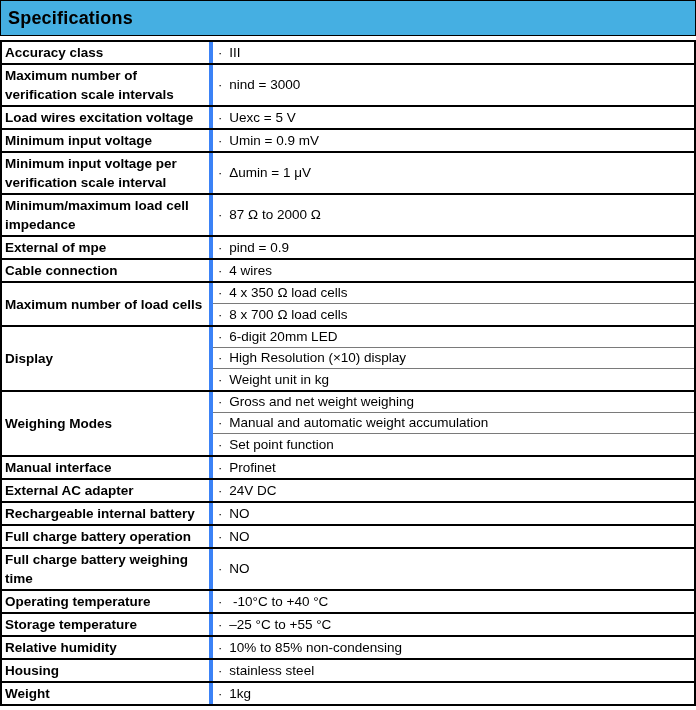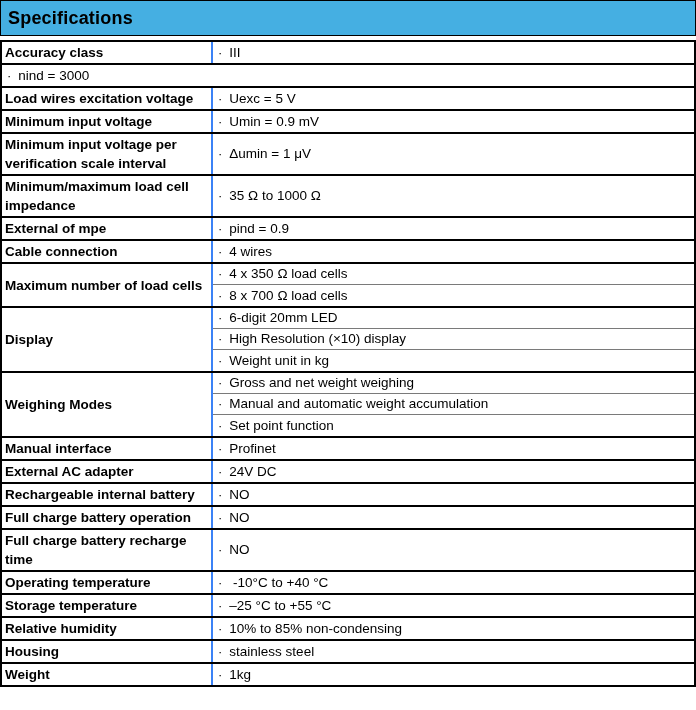--- a/index.html
+++ b/index.html
@@ -31,21 +31,21 @@
     border: 2px solid #000000;
   }
   .spec-row {
     display: flex;
     border-bottom: 2px solid #000000;
   }
   .spec-row:last-child { border-bottom: none; }
   .spec-label {
     width: 211px;
     flex: 0 0 211px;
-    border-right: 2px solid #3b82f6;
+    border-right: 4px solid #3b82f6;
     font-weight: bold;
     font-size: 13.5px;
     line-height: 19px;
     padding: 1px 2px 1px 3px;
     display: flex;
     align-items: center;
   }
   .spec-values {
     flex: 1;
     display: flex;
@@ -79,20 +79,21 @@
       <div class="spec-row">
         <div class="spec-label">Accuracy class</div>
         <div class="spec-values">
           <div class="value-line">
             <span class="bullet">·</span>
             <span class="value-text">III</span>
           </div>
         </div>
       </div>
       <div class="spec-row">
+        <div class="spec-label">Maximum number of verification scale intervals</div>
         <div class="spec-values">
           <div class="value-line">
             <span class="bullet">·</span>
             <span class="value-text">nind = 3000</span>
           </div>
         </div>
       </div>
       <div class="spec-row">
         <div class="spec-label">Load wires excitation voltage</div>
         <div class="spec-values">
@@ -118,21 +119,21 @@
             <span class="bullet">·</span>
             <span class="value-text">Δumin = 1 μV</span>
           </div>
         </div>
       </div>
       <div class="spec-row">
         <div class="spec-label">Minimum/maximum load cell impedance</div>
         <div class="spec-values">
           <div class="value-line">
             <span class="bullet">·</span>
-            <span class="value-text">35 Ω to 1000 Ω</span>
+            <span class="value-text">87 Ω to 2000 Ω</span>
           </div>
         </div>
       </div>
       <div class="spec-row">
         <div class="spec-label">External of mpe</div>
         <div class="spec-values">
           <div class="value-line">
             <span class="bullet">·</span>
             <span class="value-text">pind = 0.9</span>
           </div>
@@ -224,21 +225,21 @@
       <div class="spec-row">
         <div class="spec-label">Full charge battery operation</div>
         <div class="spec-values">
           <div class="value-line">
             <span class="bullet">·</span>
             <span class="value-text">NO</span>
           </div>
         </div>
       </div>
       <div class="spec-row">
-        <div class="spec-label">Full charge battery recharge time</div>
+        <div class="spec-label">Full charge battery weighing time</div>
         <div class="spec-values">
           <div class="value-line">
             <span class="bullet">·</span>
             <span class="value-text">NO</span>
           </div>
         </div>
       </div>
       <div class="spec-row">
         <div class="spec-label">Operating temperature</div>
         <div class="spec-values">

